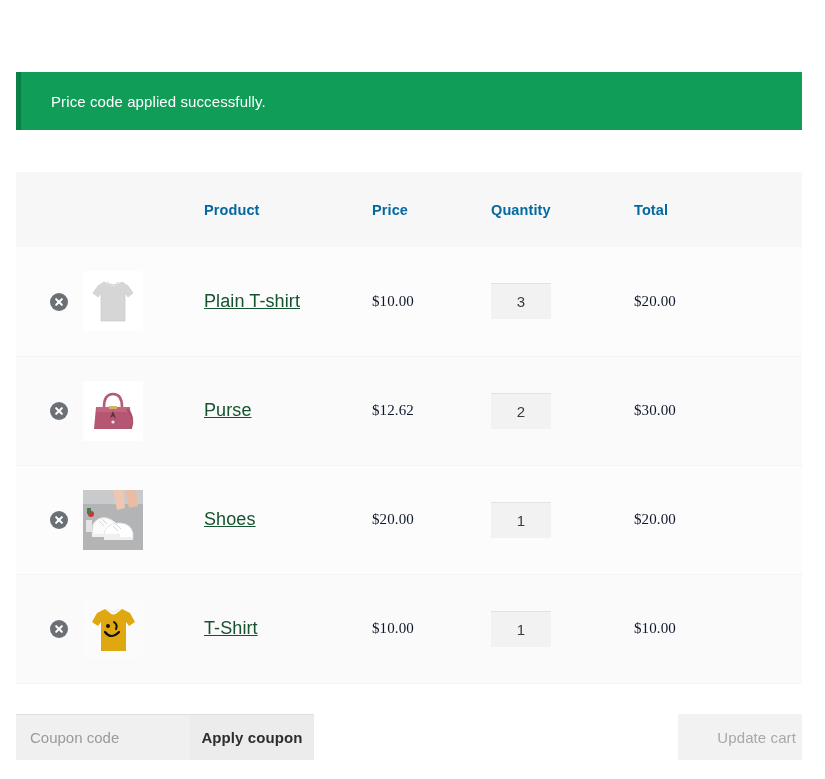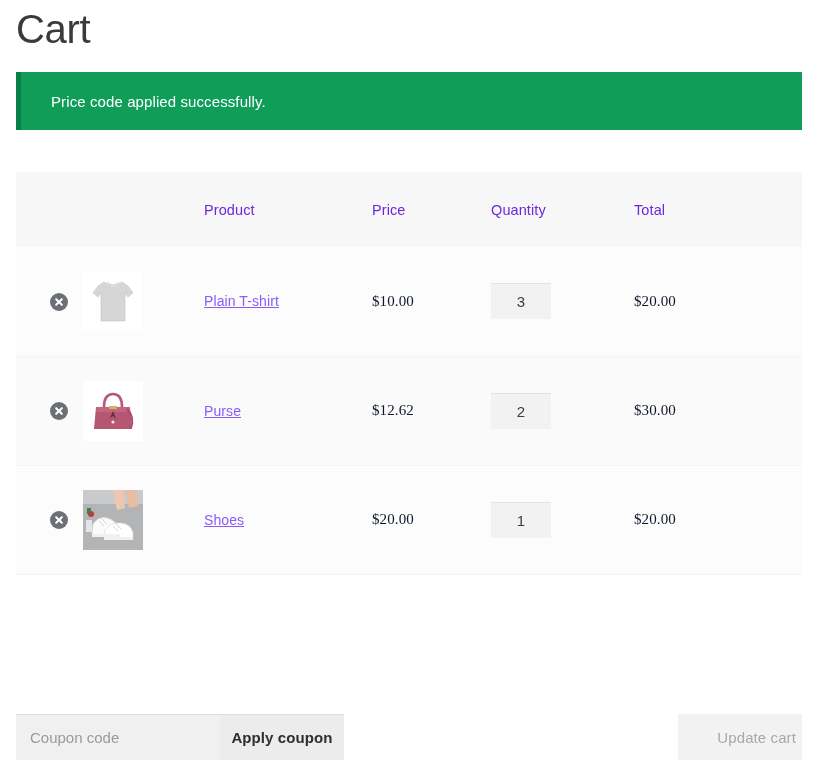--- a/index.html
+++ b/index.html
@@ -39,21 +39,21 @@
     width: 786px;
     border-collapse: collapse;
     table-layout: fixed;
   }
   .cart-table th, .cart-table td {
     text-align: left; vertical-align: middle;
     border: none; padding: 0;
   }
   .cart-table thead tr { background: #f7f7f7; height: 75px; }
   .cart-table thead th {
-    font-size: 14.5px; font-weight: 400; color: #6d28d9;
+    font-size: 14.5px; font-weight: 700; color: #0369a1;
     letter-spacing: 0.1px;
   }
 
   .col-remove  { width: 66px; }
   .col-thumb   { width: 122px; }
   .col-name    { width: 168px; }
   .col-price   { width: 119px; }
   .col-qty     { width: 143px; }
   .col-total   { width: 168px; }
 
@@ -82,21 +82,21 @@
   
   .thumb-cell { padding-left: 1px !important; }
   .thumb {
     width: 60px; height: 60px; display: block;
     background: #ffffff; overflow: hidden;
   }
   .thumb svg { display: block; width: 60px; height: 60px; }
 
   
   .prod-link {
-    font-size: 14px; color: #8b5cf6;
+    font-size: 18px; color: #14532d;
     text-decoration: underline; cursor: pointer;
     letter-spacing: 0.1px;
   }
 
   .price-cell, .total-cell {
     font-size: 15px; color: #0f172a; letter-spacing: 0.1px; font-family: Liberation Serif, serif;
   }
 
   
   .qty-input {
@@ -120,37 +120,36 @@
     font-size: 15px; color: #9a9a9a;
     padding: 11px 14px; outline: none;
   }
   .coupon-input::placeholder { color: #9a9a9a; opacity: 1; }
   .apply-btn {
     position: absolute; left: 174px; top: 0;
     width: 124px; height: 46px;
     background: #ececec; border: none; border-top: 1px solid #dedede;
     font-family: "Liberation Sans", "DejaVu Sans", sans-serif;
     font-size: 15px; font-weight: 700; color: #2e2e2e;
-    cursor: pointer; letter-spacing: 0.1px; margin-left: 30px;
+    cursor: pointer; letter-spacing: 0.1px;
   }
   .update-btn {
     position: absolute; right: 0; top: 0;
     width: 124px; height: 46px;
     background: #f2f2f2; border: none;
     font-family: "Liberation Sans", "DejaVu Sans", sans-serif;
     font-size: 15px; color: #a8a8a8;
     cursor: default; letter-spacing: 0.1px; text-align: right;
   }
 </style>
 </head>
 <body>
 
 <div class="page">
 
-  <h1 class="page-title">Cart</h1>
 
   <div class="notice">
     <span class="notice-text">Price code applied successfully.</span>
   </div>
 
   <table class="cart-table">
     <colgroup>
       <col class="col-remove">
         <col class="col-thumb">
         <col class="col-name">
@@ -247,20 +246,45 @@
         <td>
           <span class="prod-link">Shoes</span>
         </td>
         <td class="price-cell">$20.00</td>
         <td>
           <input class="qty-input" type="text" value="1" style="">
         </td>
         <td class="total-cell">$20.00</td>
       </tr>
 
+      <tr class="row-alt">
+        <td class="remove-cell">
+          <span class="remove-btn"></span>
+        </td>
+        <td class="thumb-cell">
+          <span class="thumb">
+            <svg viewBox="0 0 60 60" xmlns="http://www.w3.org/2000/svg">
+              <rect width="60" height="60" fill="#fbfbfb"></rect>
+              <path d="M22 10 L14 14 L9 23 L15 27 L18 23 L18 52 L43 52 L43 23 L46 27 L52 23 L47 14 L39 10 L34 14 Q30 17 27 14 Z" fill="#e0a810"></path>
+              <path d="M24 10 Q30 16 36 10" fill="none" stroke="#f0ecdf" stroke-width="1.4"></path>
+              <circle cx="25" cy="27" r="2" fill="#111111"></circle>
+              <path d="M31 23 Q35 26 33 30" fill="none" stroke="#111111" stroke-width="2" stroke-linecap="round"></path>
+              <path d="M22 33 Q28 41 36 33" fill="none" stroke="#111111" stroke-width="2.2" stroke-linecap="round"></path>
+            </svg>
+          </span>
+        </td>
+        <td>
+          <span class="prod-link">T-Shirt</span>
+        </td>
+        <td class="price-cell">$10.00</td>
+        <td>
+          <input class="qty-input" type="text" value="1" style="">
+        </td>
+        <td class="total-cell">$10.00</td>
+      </tr>
 
     </tbody>
   </table>
 
   <div class="actions">
     <input class="coupon-input" type="text" placeholder="Coupon code" style="">
     <button class="apply-btn">Apply coupon</button>
     <button class="update-btn">Update cart</button>
   </div>
 

